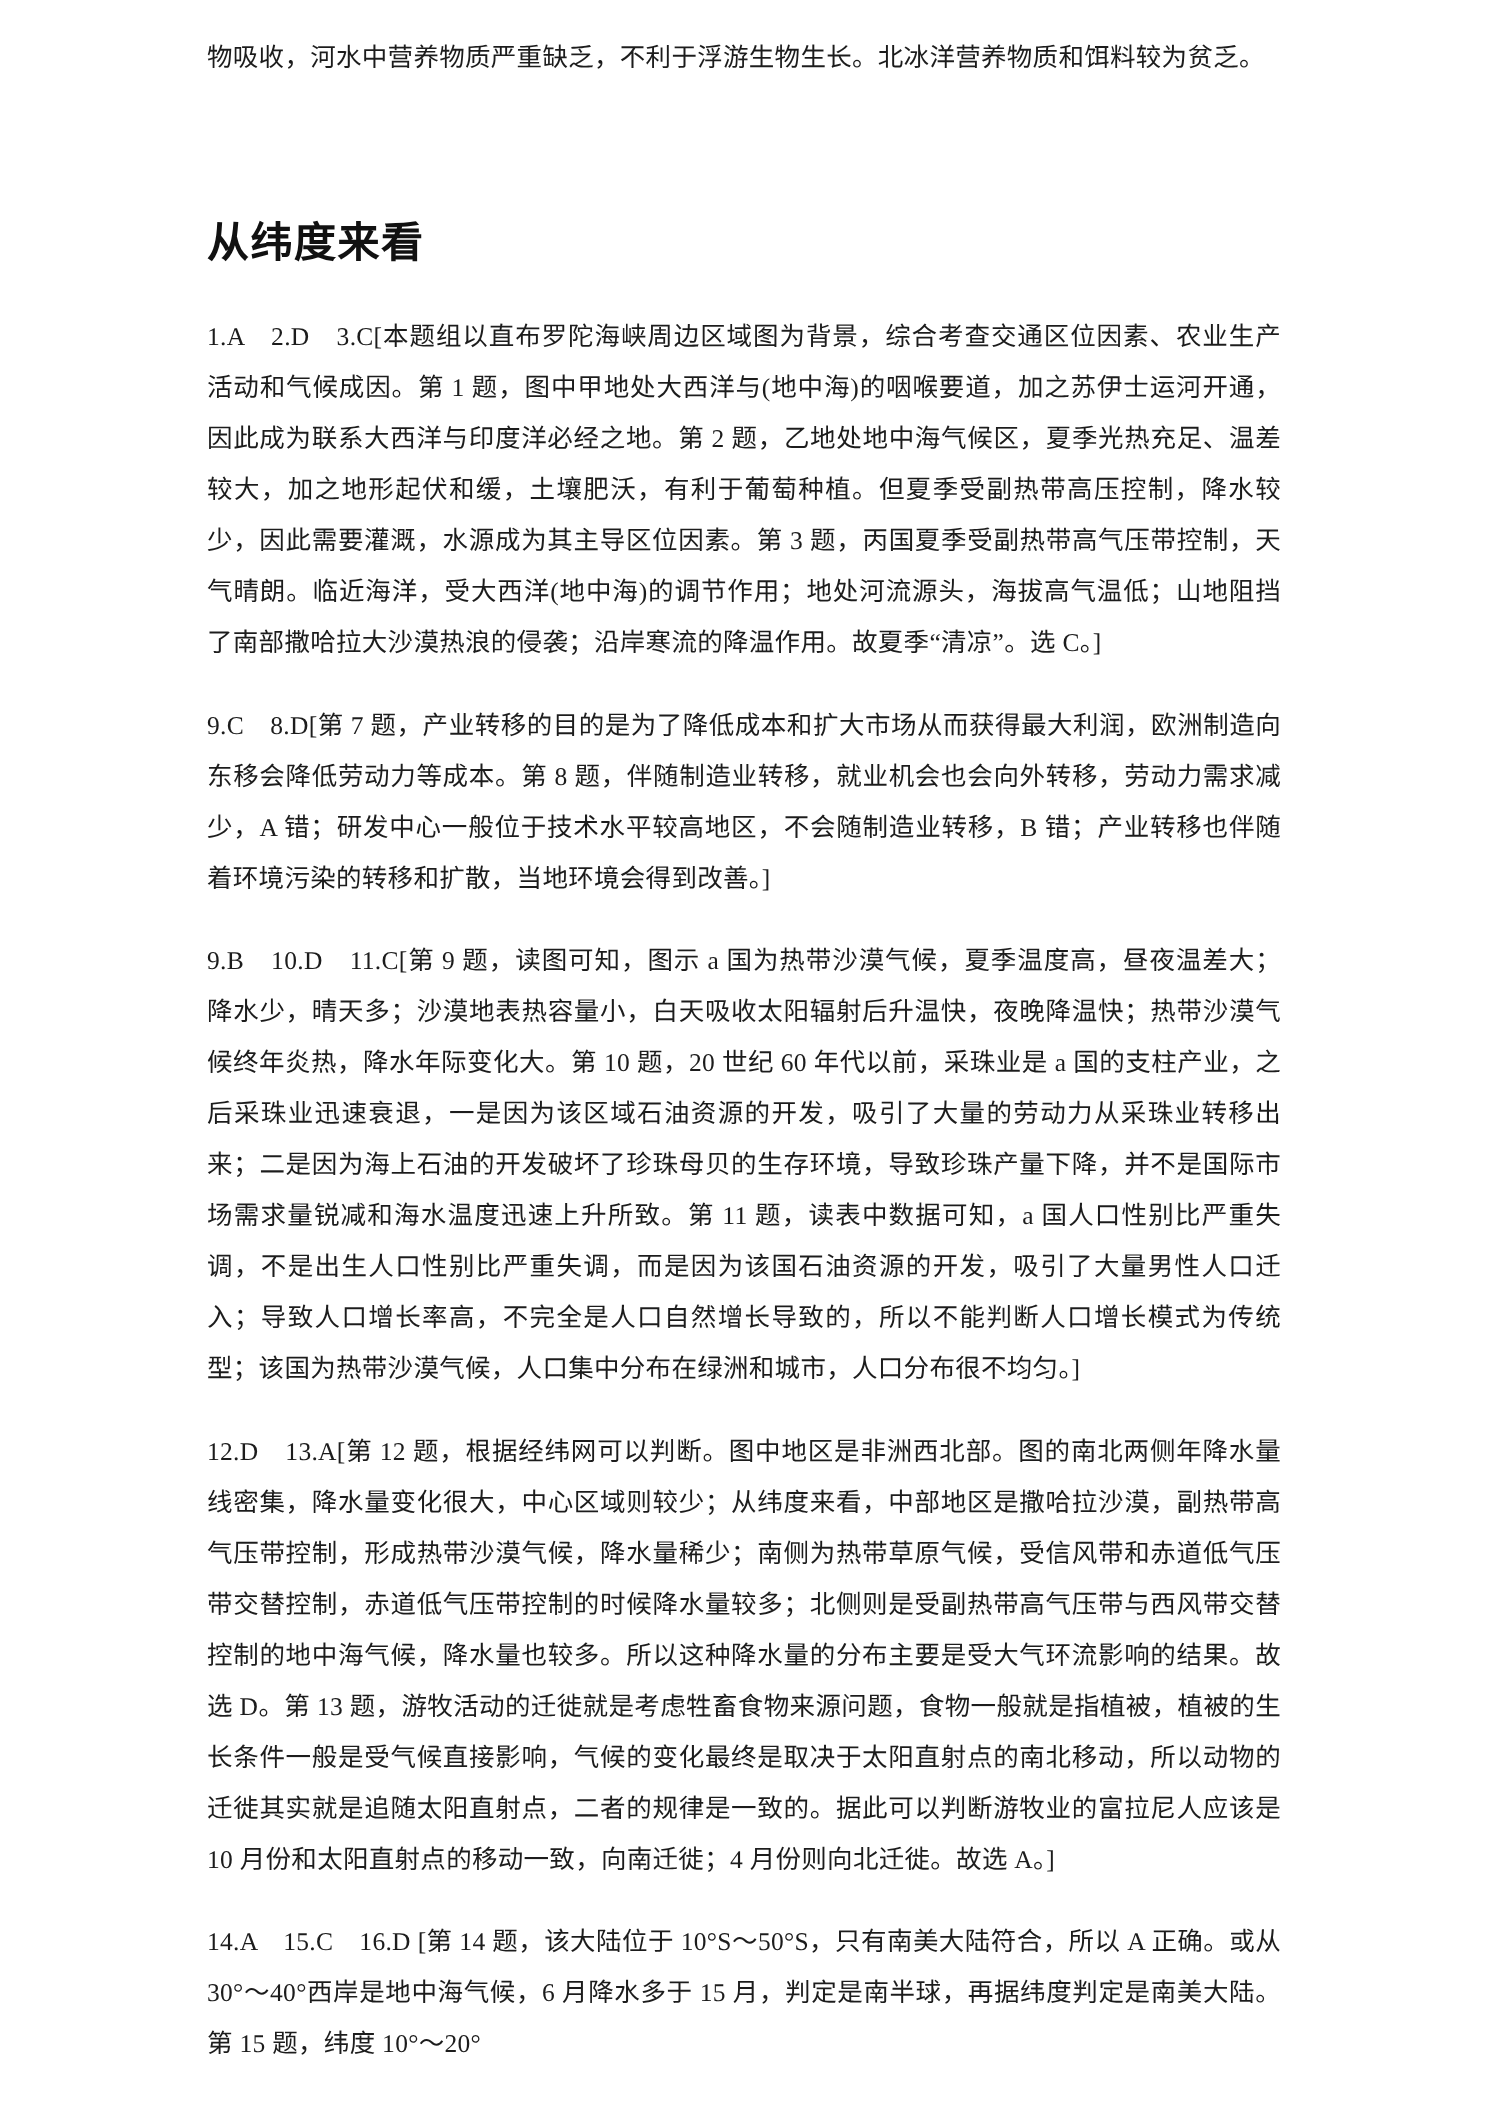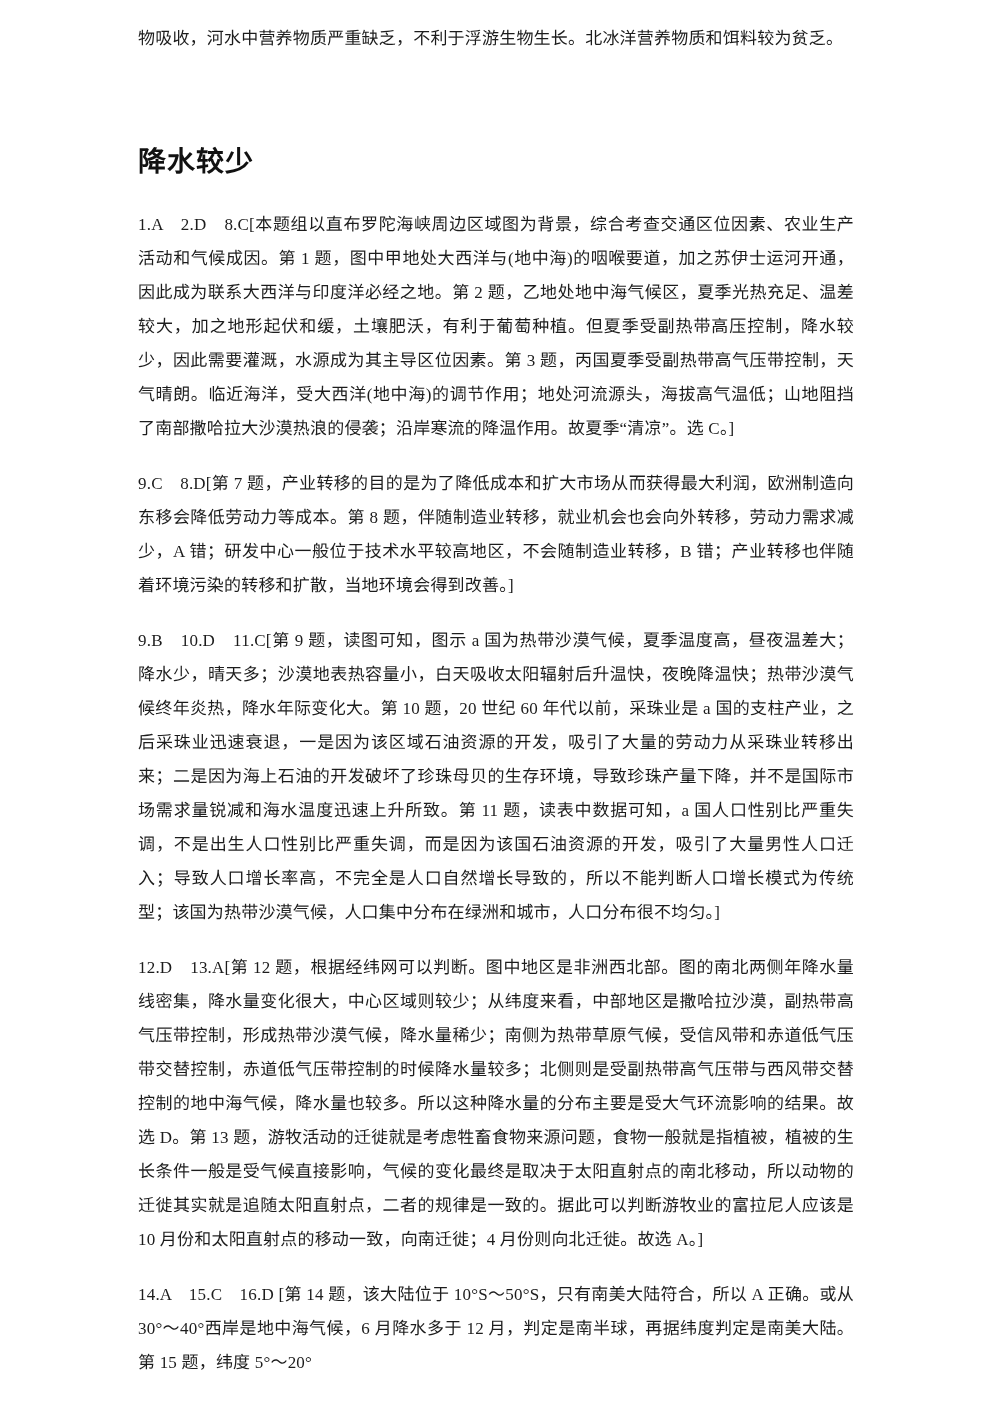--- a/index.html
+++ b/index.html
@@ -41,26 +41,26 @@
     letter-spacing: 1px;
   }
 </style>
 </head>
 <body>
 
 <div class="page">
 
   <p class="body-text continued">物吸收，河水中营养物质严重缺乏，不利于浮游生物生长。北冰洋营养物质和饵料较为贫乏。</p>
 
-  <h1 class="section-heading">降水较少</h1>
+  <h1 class="section-heading">从纬度来看</h1>
 
-  <p class="body-text">1.A　2.D　8.C[本题组以直布罗陀海峡周边区域图为背景，综合考查交通区位因素、农业生产活动和气候成因。第 1 题，图中甲地处大西洋与(地中海)的咽喉要道，加之苏伊士运河开通，因此成为联系大西洋与印度洋必经之地。第 2 题，乙地处地中海气候区，夏季光热充足、温差较大，加之地形起伏和缓，土壤肥沃，有利于葡萄种植。但夏季受副热带高压控制，降水较少，因此需要灌溉，水源成为其主导区位因素。第 3 题，丙国夏季受副热带高气压带控制，天气晴朗。临近海洋，受大西洋(地中海)的调节作用；地处河流源头，海拔高气温低；山地阻挡了南部撒哈拉大沙漠热浪的侵袭；沿岸寒流的降温作用。故夏季“清凉”。选 C。]</p>
+  <p class="body-text">1.A　2.D　3.C[本题组以直布罗陀海峡周边区域图为背景，综合考查交通区位因素、农业生产活动和气候成因。第 1 题，图中甲地处大西洋与(地中海)的咽喉要道，加之苏伊士运河开通，因此成为联系大西洋与印度洋必经之地。第 2 题，乙地处地中海气候区，夏季光热充足、温差较大，加之地形起伏和缓，土壤肥沃，有利于葡萄种植。但夏季受副热带高压控制，降水较少，因此需要灌溉，水源成为其主导区位因素。第 3 题，丙国夏季受副热带高气压带控制，天气晴朗。临近海洋，受大西洋(地中海)的调节作用；地处河流源头，海拔高气温低；山地阻挡了南部撒哈拉大沙漠热浪的侵袭；沿岸寒流的降温作用。故夏季“清凉”。选 C。]</p>
 
 
   <p class="body-text">9.C　8.D[第 7 题，产业转移的目的是为了降低成本和扩大市场从而获得最大利润，欧洲制造向东移会降低劳动力等成本。第 8 题，伴随制造业转移，就业机会也会向外转移，劳动力需求减少，A 错；研发中心一般位于技术水平较高地区，不会随制造业转移，B 错；产业转移也伴随着环境污染的转移和扩散，当地环境会得到改善。]</p>
 
   <p class="body-text">9.B　10.D　11.C[第 9 题，读图可知，图示 a 国为热带沙漠气候，夏季温度高，昼夜温差大；降水少，晴天多；沙漠地表热容量小，白天吸收太阳辐射后升温快，夜晚降温快；热带沙漠气候终年炎热，降水年际变化大。第 10 题，20 世纪 60 年代以前，采珠业是 a 国的支柱产业，之后采珠业迅速衰退，一是因为该区域石油资源的开发，吸引了大量的劳动力从采珠业转移出来；二是因为海上石油的开发破坏了珍珠母贝的生存环境，导致珍珠产量下降，并不是国际市场需求量锐减和海水温度迅速上升所致。第 11 题，读表中数据可知，a 国人口性别比严重失调，不是出生人口性别比严重失调，而是因为该国石油资源的开发，吸引了大量男性人口迁入；导致人口增长率高，不完全是人口自然增长导致的，所以不能判断人口增长模式为传统型；该国为热带沙漠气候，人口集中分布在绿洲和城市，人口分布很不均匀。]</p>
 
   <p class="body-text">12.D　13.A[第 12 题，根据经纬网可以判断。图中地区是非洲西北部。图的南北两侧年降水量线密集，降水量变化很大，中心区域则较少；从纬度来看，中部地区是撒哈拉沙漠，副热带高气压带控制，形成热带沙漠气候，降水量稀少；南侧为热带草原气候，受信风带和赤道低气压带交替控制，赤道低气压带控制的时候降水量较多；北侧则是受副热带高气压带与西风带交替控制的地中海气候，降水量也较多。所以这种降水量的分布主要是受大气环流影响的结果。故选 D。第 13 题，游牧活动的迁徙就是考虑牲畜食物来源问题，食物一般就是指植被，植被的生长条件一般是受气候直接影响，气候的变化最终是取决于太阳直射点的南北移动，所以动物的迁徙其实就是追随太阳直射点，二者的规律是一致的。据此可以判断游牧业的富拉尼人应该是 10 月份和太阳直射点的移动一致，向南迁徙；4 月份则向北迁徙。故选 A。]</p>
 
-  <p class="body-text">14.A　15.C　16.D [第 14 题，该大陆位于 10°S～50°S，只有南美大陆符合，所以 A 正确。或从 30°～40°西岸是地中海气候，6 月降水多于 12 月，判定是南半球，再据纬度判定是南美大陆。第 15 题，纬度 5°～20°</p>
+  <p class="body-text">14.A　15.C　16.D [第 14 题，该大陆位于 10°S～50°S，只有南美大陆符合，所以 A 正确。或从 30°～40°西岸是地中海气候，6 月降水多于 15 月，判定是南半球，再据纬度判定是南美大陆。第 15 题，纬度 10°～20°</p>
 
 </div>
 
 </body></html>

